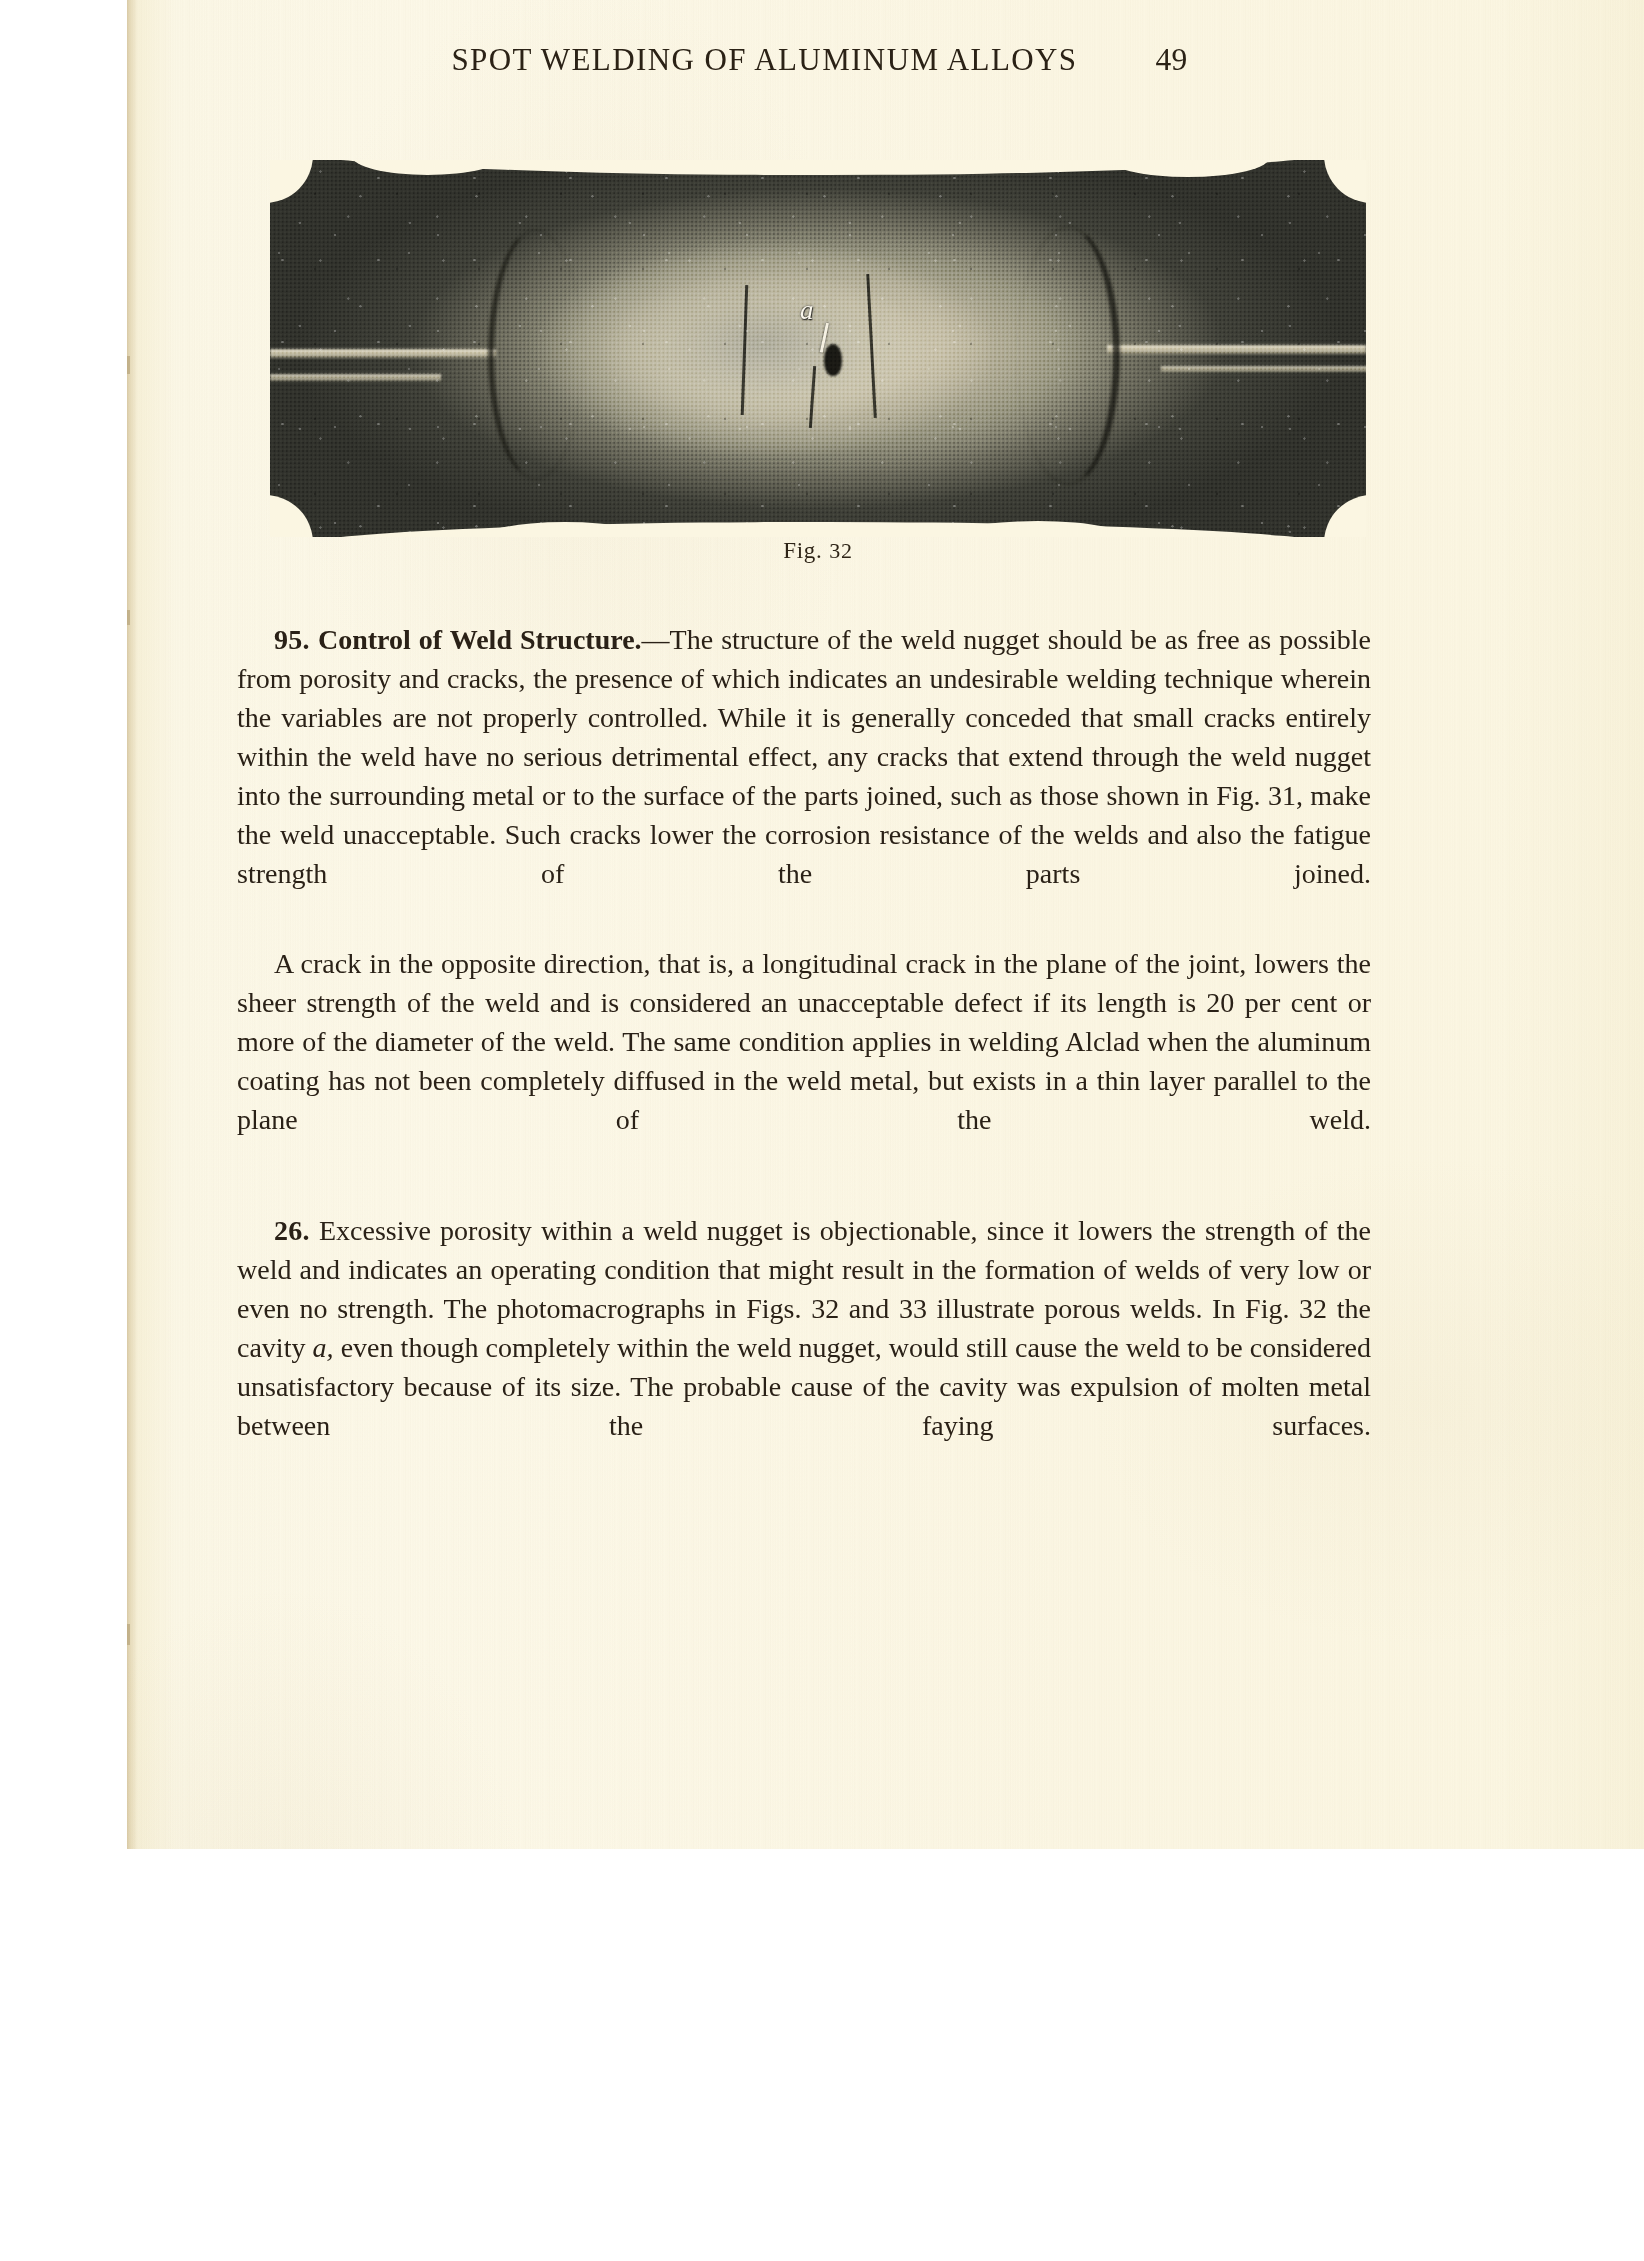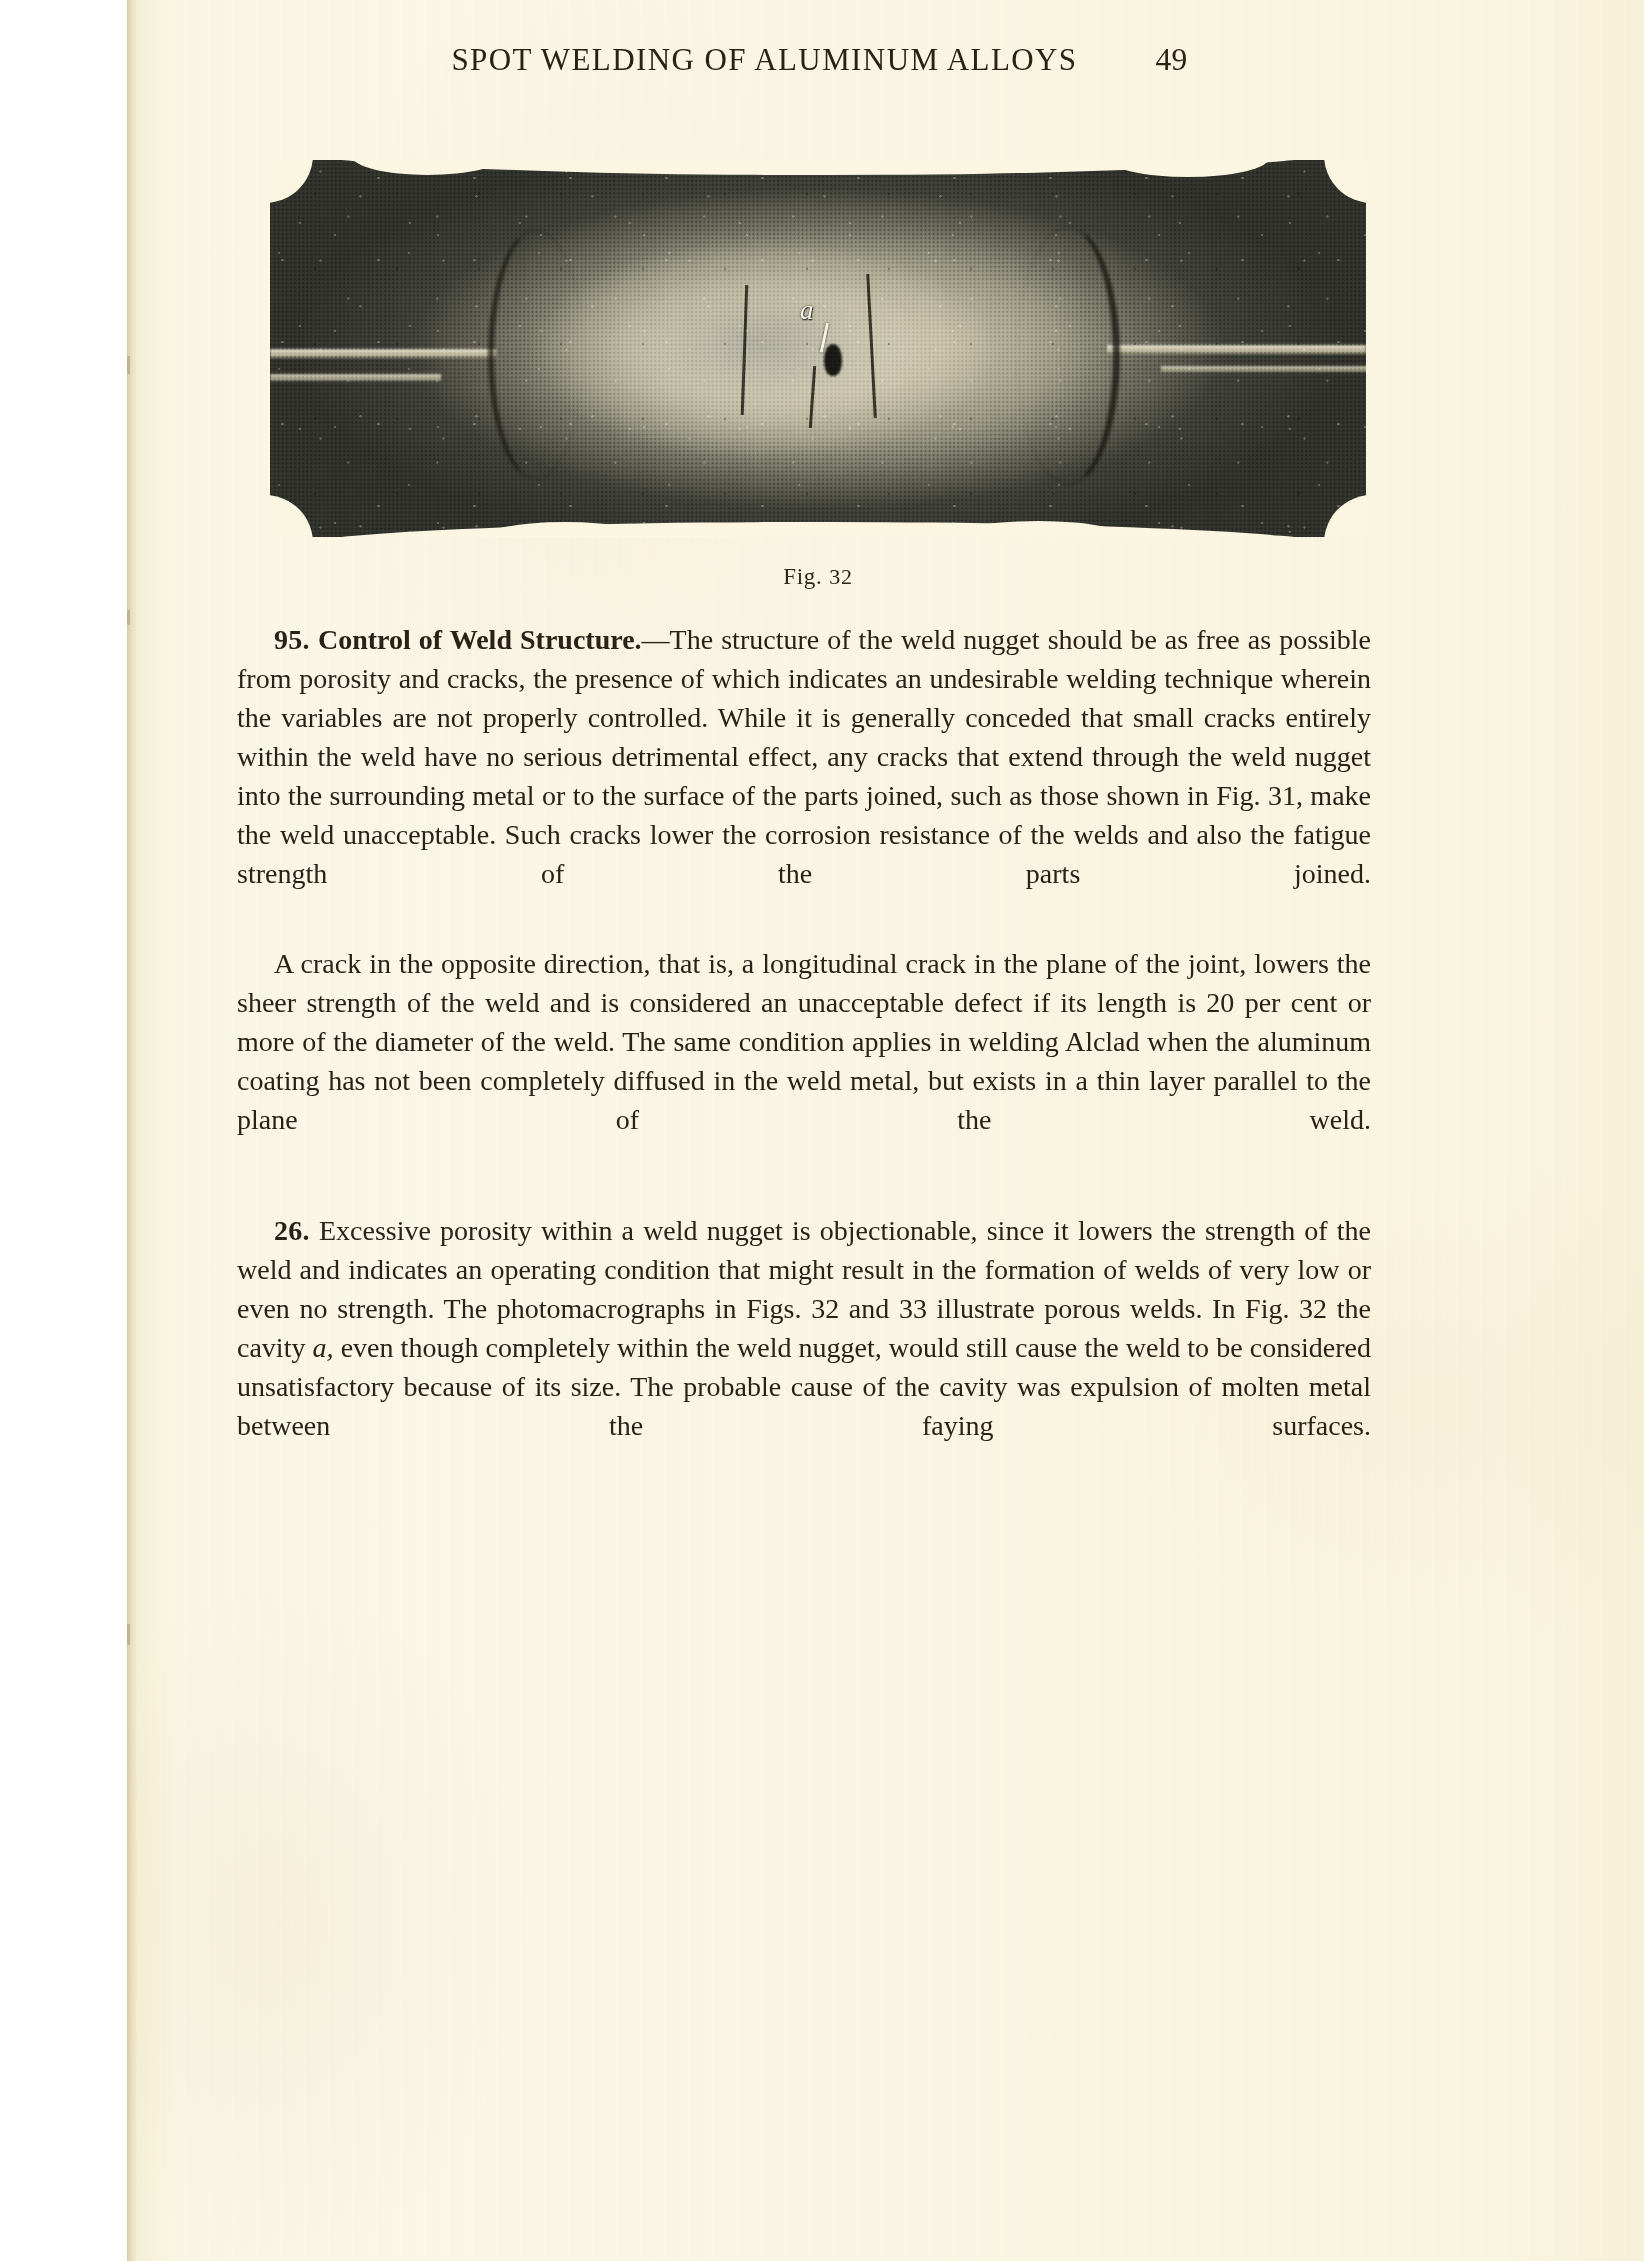--- a/index.html
+++ b/index.html
@@ -8,21 +8,21 @@
     padding: 0;
     background: #ffffff;
   }
   body {
     font-family: "Liberation Serif", "DejaVu Serif", serif;
   }
 
   .scan {
     position: relative;
     width: 1645px;
-    height: 2261px;
+    height: 1849px;
     overflow: hidden;
     background: #ffffff;
   }
 
   
   .page-sheet {
     position: absolute;
     left: 127px;
     top: 0;
     width: 1517px;
@@ -273,21 +273,21 @@
     position: absolute;
     background: #fbf6e2;
     border-radius: 50%;
   }
   .plate-notch.n1 { left: 82px;  top: -23px; width: 151px; height: 38px; }
   .plate-notch.n2 { left: 836px; top: -23px; width: 164px; height: 40px; }
   .plate-notch.n3 { left: 206px;  bottom: -23px; width: 178px; height: 38px; }
   .plate-notch.n4 { left: 672px;  bottom: -25px; width: 192px; height: 41px; }
 
   .figure-caption {
-    margin-top: 27px;
+    margin-top: 1px;
     text-align: center;
     color: #2e2417;
     font-size: 20px;
     letter-spacing: 0.7px;
   }
   .figure-caption .smallcap-f { font-size: 23px; }
   .figure-caption .num { margin-left: 6.9px; font-size: 22px; }
 
   
   .body-text {

